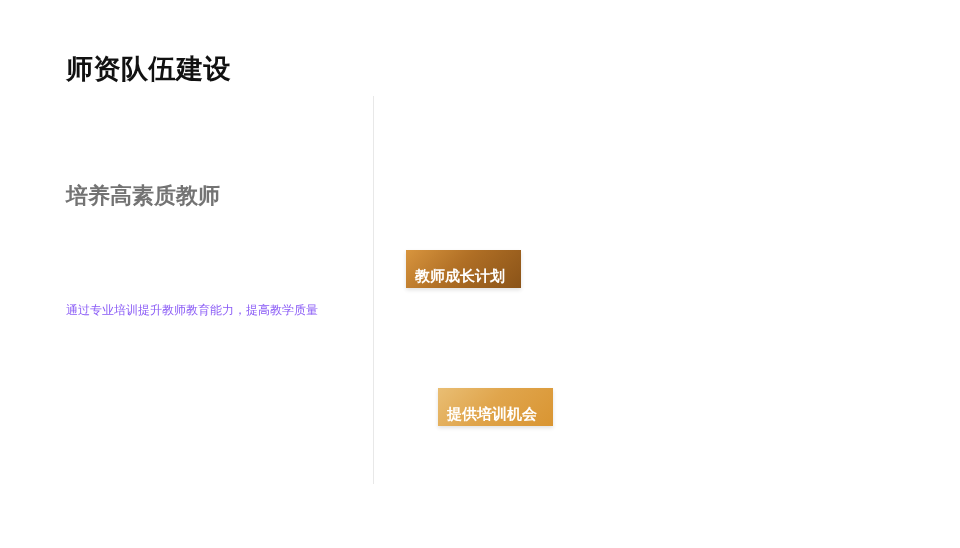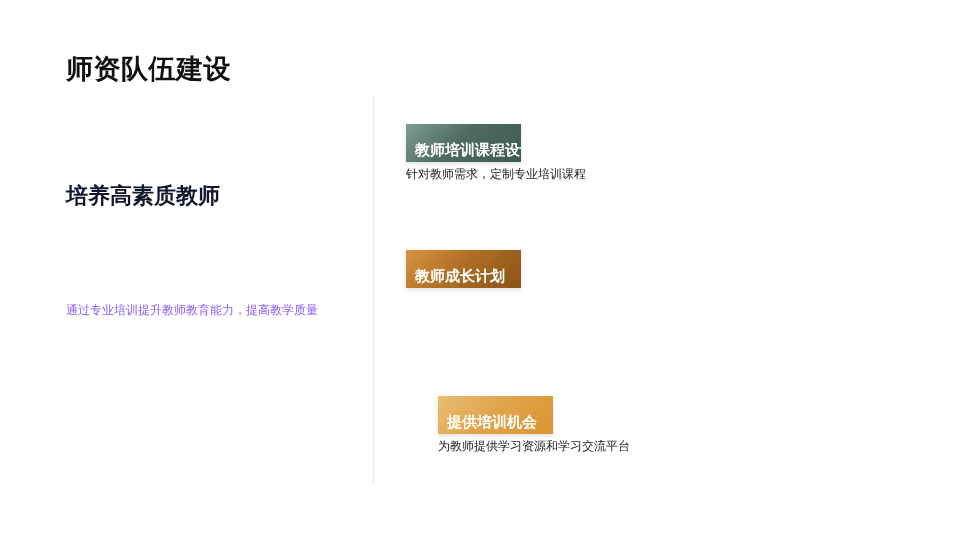--- a/index.html
+++ b/index.html
@@ -8,21 +8,21 @@
       font-family: "DejaVu Sans", "Liberation Sans", sans-serif;
     }
     .slide { position: relative; width: 960px; height: 548px; background: #ffffff; }
     .page-title {
       position: absolute; left: 66px; top: 51px;
       font-size: 27px; font-weight: bold; color: #111111; letter-spacing: 0.5px;
       white-space: nowrap;
     }
     .sub-title {
       position: absolute; left: 66px; top: 181px;
-      font-size: 22px; font-weight: bold; color: #0f172a; white-space: nowrap;
+      font-size: 22px; font-weight: bold; color: #737373; white-space: nowrap;
     }
     .left-desc {
       position: absolute; left: 66px; top: 302px;
       font-size: 12px; color: #8b5cf6; white-space: nowrap;
     }
     .divider {
       position: absolute; left: 373px; top: 96px; width: 1px; height: 388px;
       background: #e8e8e8;
     }
     .item { position: absolute; left: 406px; width: 420px; }
@@ -34,48 +34,41 @@
       position: absolute; left: 9px; top: 16px;
       font-size: 15px; font-weight: bold; color: #ffffff; white-space: nowrap;
       line-height: 20px;
     }
     .badge-label.overflow { text-shadow: 0 0 1px rgba(0,0,0,0.05); }
     .item-desc {
       margin-top: 4px; font-size: 12px; color: #222222; white-space: nowrap; line-height: 16px;
     }
     .item-1 { top: 124px; }
     .item-2 { top: 250px; }
-    .item-3 { top: 396px; padding-left: 32px; }
+    .item-3 { top: 388px; padding-left: 32px; }
     .b1 { background: linear-gradient(135deg, #7d9e90 0%, #4f6b60 45%, #3f5a4f 100%); }
     .b2 { background: linear-gradient(135deg, #d8953e 0%, #b06f25 45%, #8a5318 100%); text-align: right; }
     .b3 { background: linear-gradient(135deg, #e9be74 0%, #e0a54c 45%, #d99532 100%); }
   </style>
 </head>
 <body>
 
 <div class="slide">
   <div class="page-title">师资队伍建设</div>
 
   <div class="sub-title">培养高素质教师</div>
   <div class="left-desc">通过专业培训提升教师教育能力，提高教学质量</div>
 
   <div class="divider"></div>
 
-  <div class="item item-1">
-    <div class="badge b1">
-      <span class="badge-label overflow">教师培训课程设计</span>
-    </div>
-    <div class="item-desc">针对教师需求，定制专业培训课程</div>
-  </div>
 
   <div class="item item-2">
     <div class="badge b2">
       <span class="badge-label">教师成长计划</span>
     </div>
   </div>
 
   <div class="item item-3">
     <div class="badge b3">
       <span class="badge-label">提供培训机会</span>
     </div>
-    <div class="item-desc">为教师提供学习资源和学习交流平台</div>
   </div>
 </div>
 
 </body></html>

